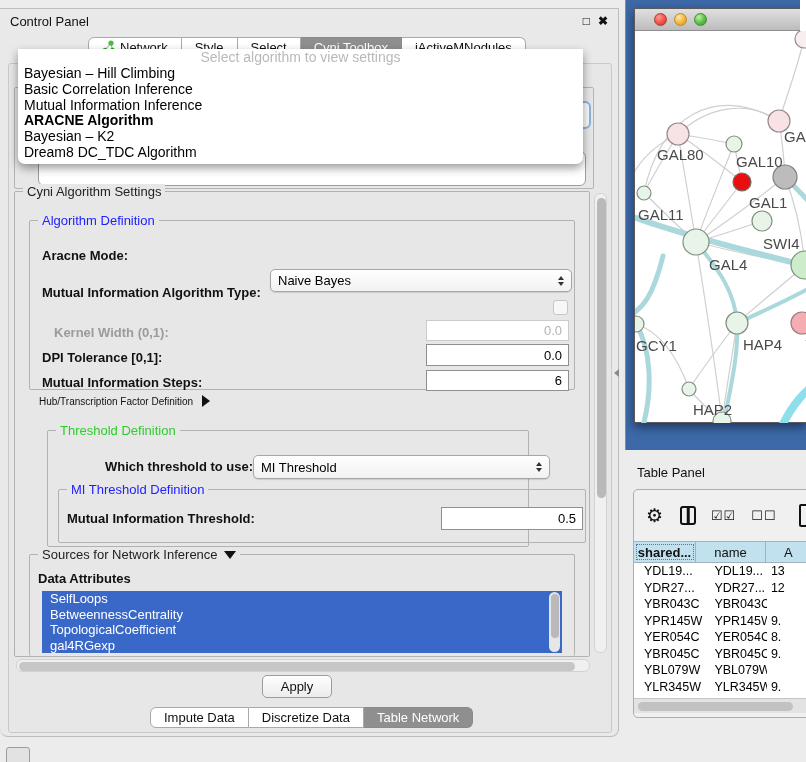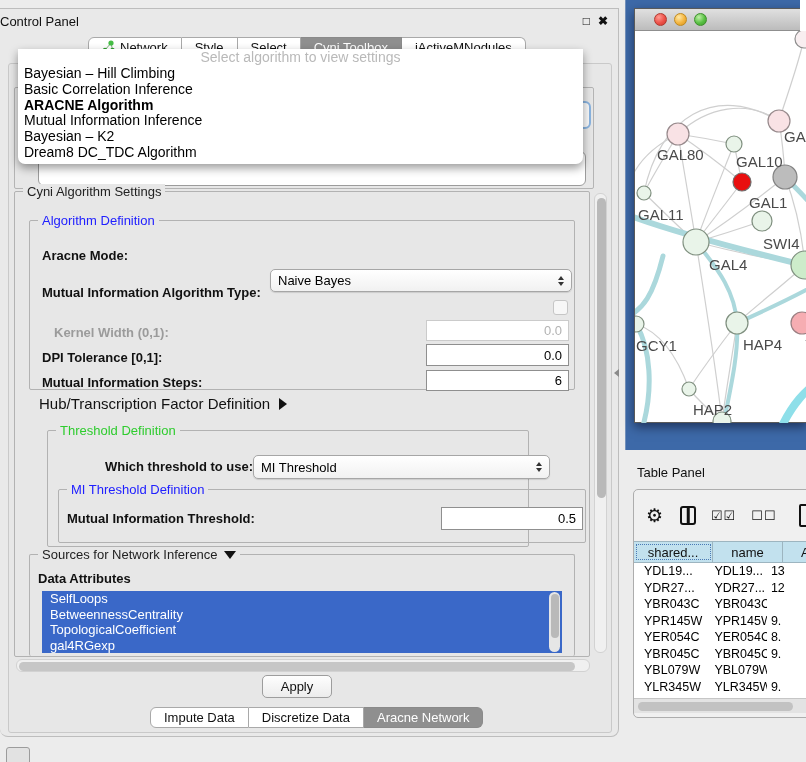--- a/index.html
+++ b/index.html
@@ -3,21 +3,21 @@
 <meta charset="utf-8">
 <style>
   html,body{margin:0;padding:0}
   #root{position:relative;width:806px;height:762px;background:#ececec;overflow:hidden;
         font-family:"Liberation Sans",sans-serif;-webkit-font-smoothing:antialiased}
   .abs{position:absolute}
 
   
   .cp{left:0;top:8px;width:619px;height:729px;background:#e9e9e9;border:1px solid #bdbdbd;
       border-left:none;border-radius:0 0 8px 8px;box-sizing:border-box}
-  .cp-title{height:26px;line-height:26px;font-size:13px;color:#111}
+  .cp-title{height:26px;line-height:26px;padding-left:10px;font-size:13px;color:#111}
   .winicon{position:absolute;top:5px;font-size:12px;color:#111;font-weight:bold;cursor:default}
   .cp-inner{left:8px;top:54px;width:602px;height:668px;background:#e7e7e7;
             border:1px solid #c9c9c9;border-radius:3px}
 
   
   .seg-row{display:flex;height:21px}
   .seg{background:#fff;border:1px solid #a9a9a9;border-left:none;padding:0 13px;display:flex;
        align-items:center;font-size:13px;color:#111;gap:5px;white-space:nowrap;box-sizing:border-box}
   .seg:first-child{border-left:1px solid #a9a9a9;border-radius:6px 0 0 6px}
   .seg:last-child{border-radius:0 6px 6px 0}
@@ -37,21 +37,21 @@
   .dd-item.bold{font-weight:bold}
 
   
   .groupbox{position:absolute;border:1px solid #b2b2b2;border-radius:2px;box-sizing:border-box}
   .gtitle{position:absolute;top:-8px;left:8px;background:#e7e7e7;padding:0 4px;font-size:13px;
           color:#222;white-space:nowrap;display:flex;align-items:center;gap:6px}
   .t-blue{color:#2020ff}.t-green{color:#2ecc2e}
 
   .lbl{position:absolute;font-size:13px;font-weight:bold;color:#111;white-space:nowrap}
   .lbl.dis{color:#9b9b9b}
-  .plain{font-weight:normal;font-size:15px}
+  .plain{font-weight:normal;font-size:10px}
 
   .combo{position:absolute;background:linear-gradient(#ffffff,#f1f1f1);border:1px solid #a6a6a6;
          border-radius:5px;display:flex;align-items:center;padding:0 7px;font-size:13px;
          box-sizing:border-box;box-shadow:0 1px 1px rgba(0,0,0,.12)}
   .stepper{margin-left:auto;display:flex;flex-direction:column;gap:2px;padding-left:6px}
   .tri-u{width:0;height:0;border-left:3.5px solid transparent;border-right:3.5px solid transparent;
          border-bottom:4.5px solid #333}
   .tri-d{width:0;height:0;border-left:3.5px solid transparent;border-right:3.5px solid transparent;
          border-top:4.5px solid #333}
   .tri-right{width:0;height:0;border-top:6px solid transparent;border-bottom:6px solid transparent;
@@ -249,31 +249,31 @@
     <button class="applybtn" style="left:262px;top:666px;width:70px;height:23px">Apply</button>
 
     <div class="abs seg-row" id="bottom-tabs" style="left:150px;top:698px">
         <div class="seg">
           <span>Impute Data</span>
         </div>
         <div class="seg">
           <span>Discretize Data</span>
         </div>
         <div class="seg sel">
-          <span>Aracne Network</span>
+          <span>Table Network</span>
         </div>
       </div>
   </section>
 
   <div class="abs dropdown" id="algo-dropdown">
       <div class="dd-prompt">Select algorithm to view settings</div>
       <div class="dd-item">Bayesian – Hill Climbing</div>
       <div class="dd-item">Basic Correlation Inference</div>
+      <div class="dd-item">Mutual Information Inference</div>
       <div class="dd-item bold">ARACNE Algorithm</div>
-      <div class="dd-item">Mutual Information Inference</div>
       <div class="dd-item">Bayesian – K2</div>
       <div class="dd-item">Dream8 DC_TDC Algorithm</div>
     </div>
 
   <div class="abs split-mark"></div>
 
   <div class="abs bl-btn"></div>
 
   <div class="abs blue-bg">
     <div class="abs netwin">
@@ -348,21 +348,21 @@
   <div class="abs tp-title">Table Panel</div>
   <div class="abs tpwin">
     <div class="tp-toolbar">
       <span class="gear">⚙</span>
       <span class="split-icon"></span>
       <span class="cbpair">☑☑</span>
       <span class="cbpair">☐☐</span>
       <span class="file-icon"></span>
     </div>
     <div class="thead" id="table-head">
-        <div class="thc focus" style="width: 79px;">shared...</div>
+        <div class="thc focus" style="width: 62px; font-weight: bold;">shared...</div>
         <div class="thc" style="width: 70px;">name</div>
         <div class="thc" style="width: 51px; justify-content: flex-start; padding-left: 18px;">A</div>
       </div>
     <div class="tbody" id="table-body">
         <div class="trow">
           <div class="tc" style="width: 79px; padding-left: 10px;">YDL19...</div>
           <div class="tc" style="width: 70px; padding-left: 10px;">YDL19...</div>
           <div class="tc" style="width: 51px; padding-left: 4px;">13</div>
         </div>
         <div class="trow">

